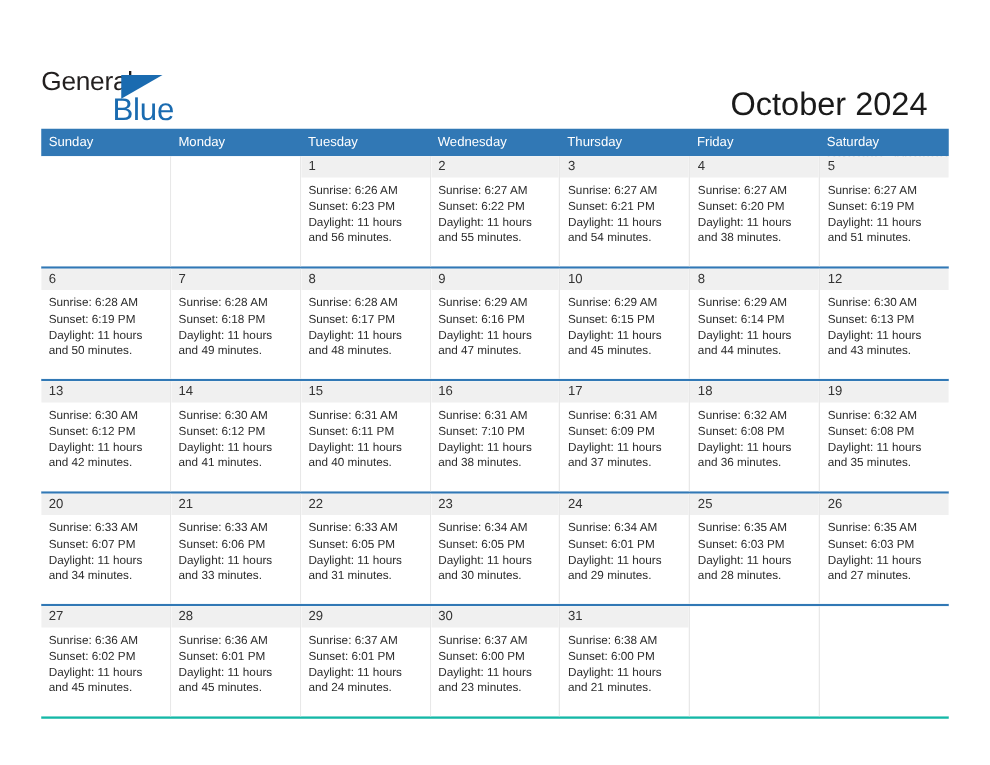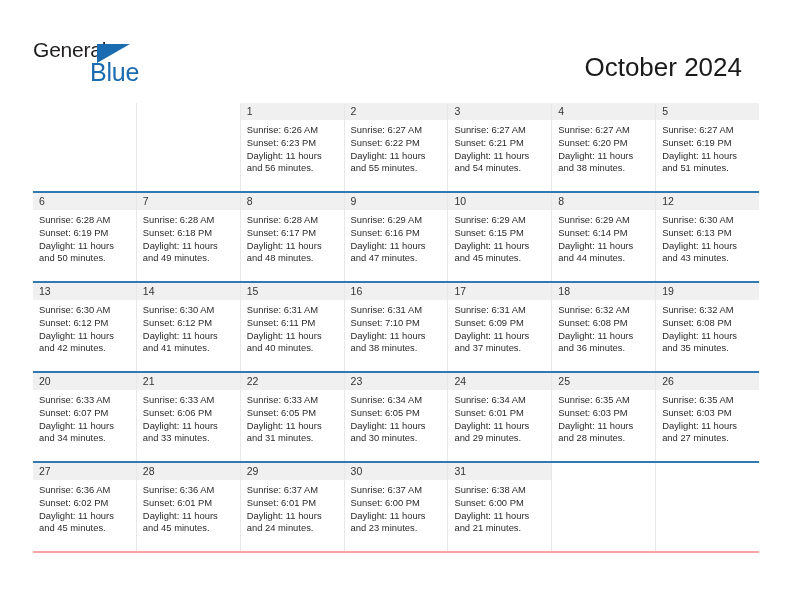--- a/index.html
+++ b/index.html
@@ -13,21 +13,21 @@
   #page {
     position: relative;
     width: 792px; height: 612px;
     background: #ffffff;
     overflow: hidden;
   }
 
   
   .header {
     position: absolute;
-    left: 0; right: 0; top: 0;
+    left: 0; right: 0; top: 16px;
     height: 103px;
   }
   .logo {
     position: absolute;
     left: 33px; top: 38px;
     width: 200px; height: 50px;
   }
   .logo-general {
     position: absolute;
     left: 0; top: 0;
@@ -89,21 +89,21 @@
     line-height: 22px;
     padding-left: 6px;
     white-space: nowrap;
     overflow: hidden;
   }
   .week {
     display: flex;
     border-bottom: 2px solid #3178b5;
     height: 90px;
   }
-  .week.last { border-bottom: 2px solid #fca5a5; }
+  .week.last { border-bottom: 2px solid #14b8a6; }
   .cell {
     flex: 1 1 0;
     position: relative;
     background: #ffffff;
     border-right: 1px solid #e8e8e8;
     overflow: hidden;
   }
   .cell:last-child { border-right: none; }
   .cell.filled .daynum-band { background: #f0f0f0; }
   .daynum-band {
@@ -138,20 +138,29 @@
       <span class="logo-tri"></span>
       <span class="logo-blue">Blue</span>
     </div>
     <div class="title-block">
       <h1 class="cal-title">October 2024</h1>
       <h2 class="cal-subtitle">Tenexio, Mexico</h2>
     </div>
   </div>
 
   <div class="calendar">
+    <div class="dow-row" id="dow-row">
+        <div class="dow">Sunday</div>
+        <div class="dow">Monday</div>
+        <div class="dow">Tuesday</div>
+        <div class="dow">Wednesday</div>
+        <div class="dow">Thursday</div>
+        <div class="dow">Friday</div>
+        <div class="dow">Saturday</div>
+      </div>
     <div id="weeks-container">
         <div class="week">
           <div class="cell empty">
             <div class="daynum-band">
               <span class="daynum"></span>
             </div>
           </div>
           <div class="cell empty">
             <div class="daynum-band">
               <span class="daynum"></span>

